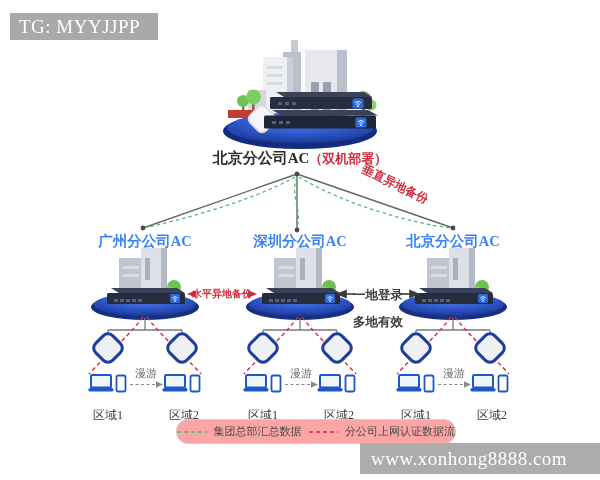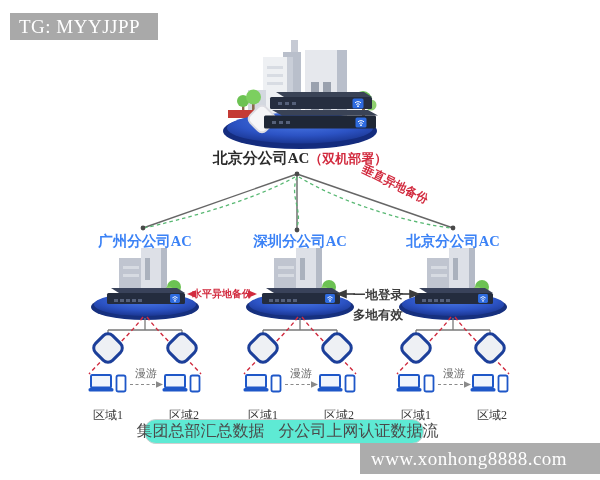--- a/index.html
+++ b/index.html
@@ -12,22 +12,22 @@
   .hq-label{left:0;top:149px;width:600px;text-align:center;white-space:nowrap;}
   .hq-label .main{font-size:15px;font-weight:bold;color:#2b2b2b;}
   .hq-label .note{font-size:13px;font-weight:bold;color:#d22b3f;}
   .site-label{top:232px;transform:translateX(-50%);font-size:14.5px;font-weight:bold;color:#3b82f6;white-space:nowrap;}
   .rot-red{left:347px;top:176px;width:96px;text-align:center;font-size:12px;font-weight:bold;color:#d22b3f;
            transform:rotate(26deg);transform-origin:center;white-space:nowrap;}
   .red-note{transform:translateX(-50%);font-size:10px;font-weight:bold;color:#d22b3f;white-space:nowrap;text-align:center;}
   .gray-note{transform:translateX(-50%);font-size:12.5px;font-weight:bold;color:#3c3c3c;white-space:nowrap;text-align:center;}
   .roam{transform:translateX(-50%);font-size:11px;color:#666;white-space:nowrap;}
   .zone{transform:translateX(-50%);font-size:12px;color:#3a3a3a;white-space:nowrap;margin-top:14px;}
-  #legend{left:144px;top:419px;width:278px;height:23px;border:1.5px solid #cfcfcf;border-radius:12px;
-          display:flex;align-items:center;justify-content:center;gap:7px;font-size:16px;color:#4a4a4a;background:#5eead4;white-space:nowrap;}
+  #legend{left:176px;top:419px;width:278px;height:23px;border:1.5px solid #cfcfcf;border-radius:12px;
+          display:flex;align-items:center;justify-content:center;gap:7px;font-size:11px;color:#4a4a4a;background:#fca5a5;white-space:nowrap;}
   svg{display:block;}
 </style>
 </head>
 <body>
 
 <div id="page">
 
   <svg class="abs" style="left:0;top:0" width="600" height="480" viewBox="0 0 600 480">
     <defs>
       <radialGradient id="plat" cx="50%" cy="30%" r="80%">
@@ -206,21 +206,21 @@
 
   <div class="abs rot-red">垂直异地备份</div>
 
   <div class="abs site-label" style="left:145px;">广州分公司AC</div>
   <div class="abs site-label" style="left:300px;">深圳分公司AC</div>
   <div class="abs site-label" style="left:453px;">北京分公司AC</div>
 
   <div class="abs red-note" style="left:222px;top:287px;">水平异地备份</div>
 
   <div class="abs gray-note" style="left:378px;top:287px;">一地登录</div>
-  <div class="abs gray-note" style="left:378px;top:307px;text-align:center;">多地有效</div>
+  <div class="abs gray-note" style="left:378px;top:314px;text-align:center;">多地有效</div>
 
   <div class="abs roam" style="left:146px;top:366px;">漫游</div>
   <div class="abs zone" style="left:108px;top:393px;">区域1</div>
   <div class="abs zone" style="left:184px;top:393px;">区域2</div>
 
   <div class="abs roam" style="left:301px;top:366px;">漫游</div>
   <div class="abs zone" style="left:263px;top:393px;">区域1</div>
   <div class="abs zone" style="left:339px;top:393px;">区域2</div>
 
   <div class="abs roam" style="left:454px;top:366px;">漫游</div>

